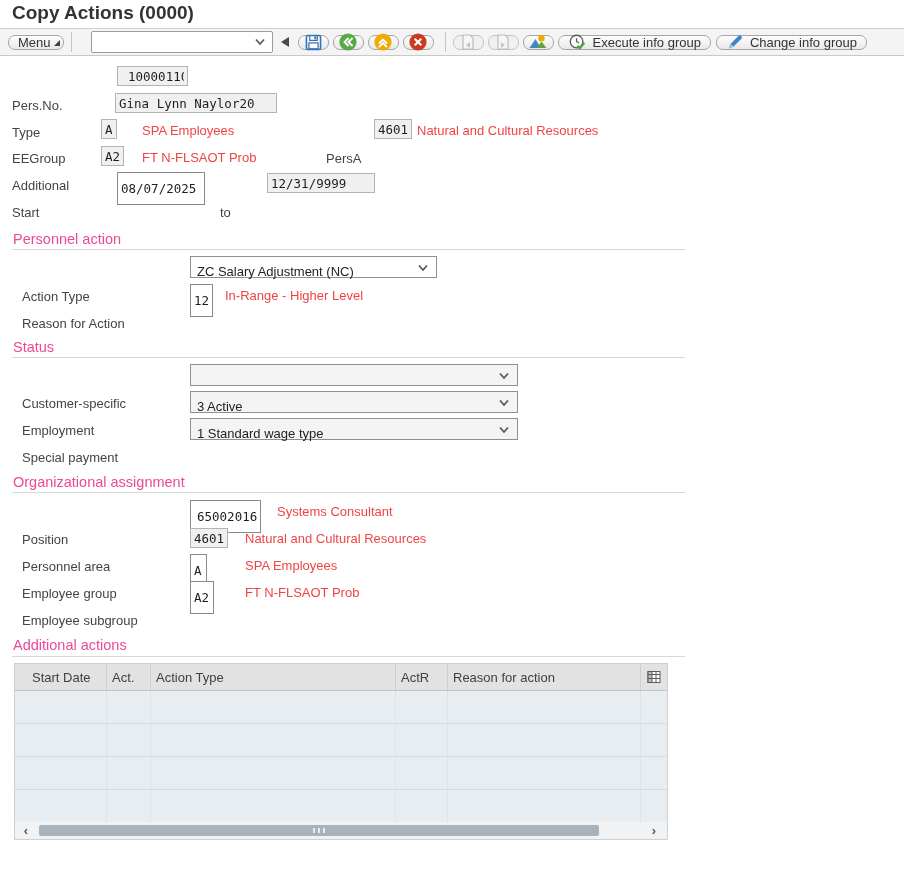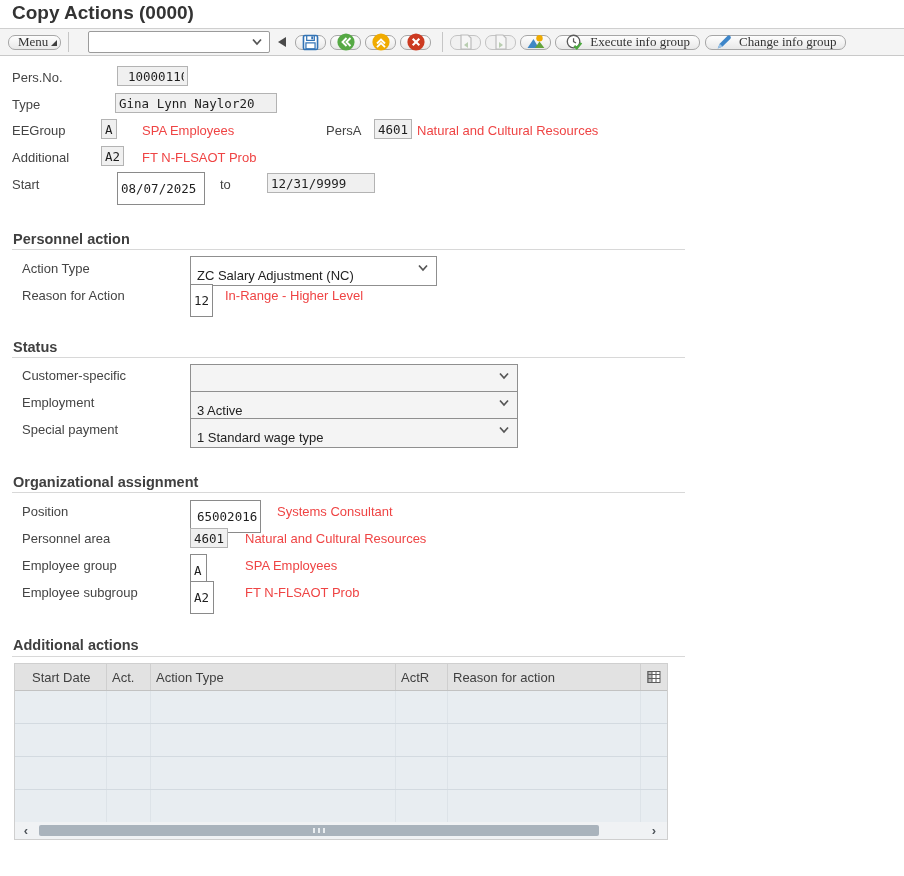--- a/index.html
+++ b/index.html
@@ -9,46 +9,46 @@
 
   .page-title { position:absolute; left:12px; top:2px; font-size:19px; font-weight:bold; color:#333; }
 
   
   .toolbar { position:absolute; left:0; top:28px; width:904px; height:28px;
              background:#f4f4f4; border-top:1px solid #cfcfcf; border-bottom:1px solid #c9c9c9;
              display:flex; align-items:center; padding-left:8px; }
   .tb-sep { width:1px; height:20px; background:#c6c6c6; margin:0 7px; flex:0 0 auto; }
   .btn { display:flex; align-items:center; justify-content:center; height:15px;
          border:1px solid #a6a6a6; border-radius:7px;
-         background:linear-gradient(#fdfdfd,#e9e9e9); cursor:pointer; flex:0 0 auto;font-family:Liberation Serif, serif; }
+         background:linear-gradient(#fdfdfd,#e9e9e9); cursor:pointer; flex:0 0 auto; }
   .menu-btn { position:relative; padding:0 12px 0 9px; font-size:13px; color:#333; }
   .menu-btn::after { content:""; position:absolute; right:3px; bottom:3px;
                      border-left:6px solid transparent; border-bottom:6px solid #3e3e3e; }
   .combo { position:relative; width:182px; height:22px; margin-left:12px; background:#fff;
            border:1px solid #9b9b9b; border-radius:2px; display:flex; align-items:center;
            justify-content:flex-end; padding-right:6px; cursor:pointer; }
   .combo .val { position:absolute; left:5px; font-size:13px; color:#222; }
   .collapse-arr { width:0; height:0; border-top:5px solid transparent; border-bottom:5px solid transparent;
                   border-right:8px solid #4a4a4a; margin:0 9px 0 8px; cursor:pointer; }
   .icon-btn { width:31px; margin-right:4px; }
   .icon-btn.disabled { background:#f1f1f1; border-color:#c3c3c3; cursor:default; }
   .txt-btn { padding:0 9px; font-size:13px; color:#333; margin-right:5px; }
   .txt-btn svg { margin-right:6px; }
 
   
-  .lbl { position:absolute; font-size:13px; color:#444; white-space:nowrap; }
+  .lbl { position:absolute; font-size:13px; color:#444; white-space:nowrap;margin-top:28px; }
   .desc { position:absolute; font-size:13px; color:#ef4444; white-space:nowrap; }
   .fld { position:absolute; font-family:"DejaVu Sans Mono", monospace; font-size:12.5px;
          color:#1e1e1e; border:1px solid #b3b3b3; background:#f0f0f0; padding:0 3px; }
   .fld.ro { background:#f0f0f0; border-color:#b3b3b3; height:20px; }
   .fld.ed { background:#fff; border-color:#8a8a8a; height:33px; }
-  .sec-title { position:absolute; font-size:14.5px; font-weight:bold; color:#404040; white-space:nowrap;text-align:right; }
+  .sec-title { position:absolute; font-size:14.5px; font-weight:normal; color:#ec4899; white-space:nowrap;text-align:right; }
   .rule { position:absolute; height:1px; background:#d8d8d8; width:673px; left:12px; }
 
-  .sel { position:absolute; height:30px; border:1px solid #8f8f8f; display:flex; align-items:center;
+  .sel { position:absolute; height:22px; border:1px solid #8f8f8f; display:flex; align-items:center;
          padding:8px 22px 0 6px; font-size:13px; color:#222; cursor:pointer; background:#f4f4f4; }
   .sel.white { background:#fff; }
   .sel .chev { position:absolute; right:7px; top:7px; }
 
   
   .tbl { position:absolute; left:14px; top:663px; width:654px; height:177px;
          border:1px solid #cfcfcf; background:#edf1f4; }
   .t-head { display:flex; height:27px; background:#e2e2e2; border-bottom:1px solid #c2c2c2; }
   .t-hcell { font-size:13px; color:#3f3f3f; display:flex; align-items:center; padding-left:5px;
              border-right:1px solid #cfcfcf; overflow:hidden; white-space:nowrap; }

